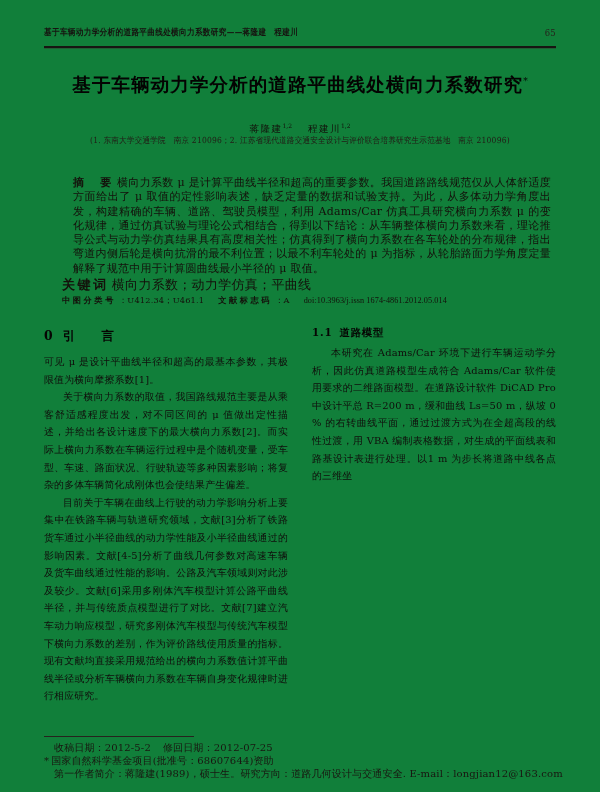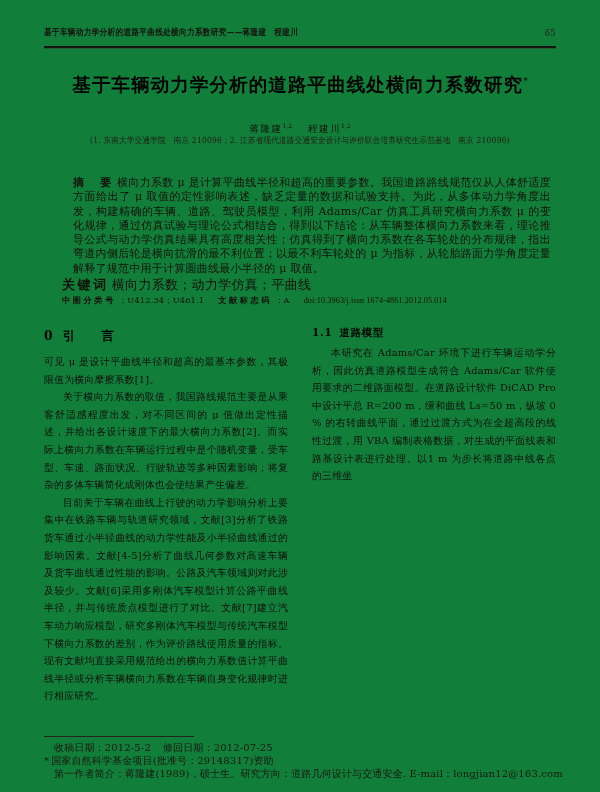--- a/index.html
+++ b/index.html
@@ -268,17 +268,17 @@
       <div class="h2"><span class="num">1.1</span><span>道路模型</span></div>
 
       <p class="body"><span>本研究在 Adams/Car 环境下进行车辆运动学分析，因此仿真道路模型生成符合 Adams/Car 软件使用要求的二维路面模型。在道路设计软件 DiCAD Pro 中设计平总 R=200 m，缓和曲线 Ls=50 m，纵坡 0 % 的右转曲线平面，通过过渡方式为在全超高段的线性过渡，用 VBA 编制表格数据，对生成的平面线表和路基设计表进行处理。以1 m 为步长将道路中线各点的三维坐</span></p>
     </div>
 
   </div>
 
   <div class="fnrule"></div>
   <div class="footnotes">
     <div class="fn ind"><span>收稿日期</span>：<span>2012-5-2</span><span class="sp"></span><span>修回日期</span>：<span>2012-07-25</span></div>
-    <div class="fn"><span class="star">*</span><span>国家自然科学基金项目(批准号：29148317)资助</span></div>
+    <div class="fn"><span class="star">*</span><span>国家自然科学基金项目(批准号：68607644)资助</span></div>
     <div class="fn ind"><span>第一作者简介：蒋隆建(1989)，硕士生。研究方向：道路几何设计与交通安全. E-mail：longjian12@163.com</span></div>
   </div>
 
 </div>
 
 </body></html>

